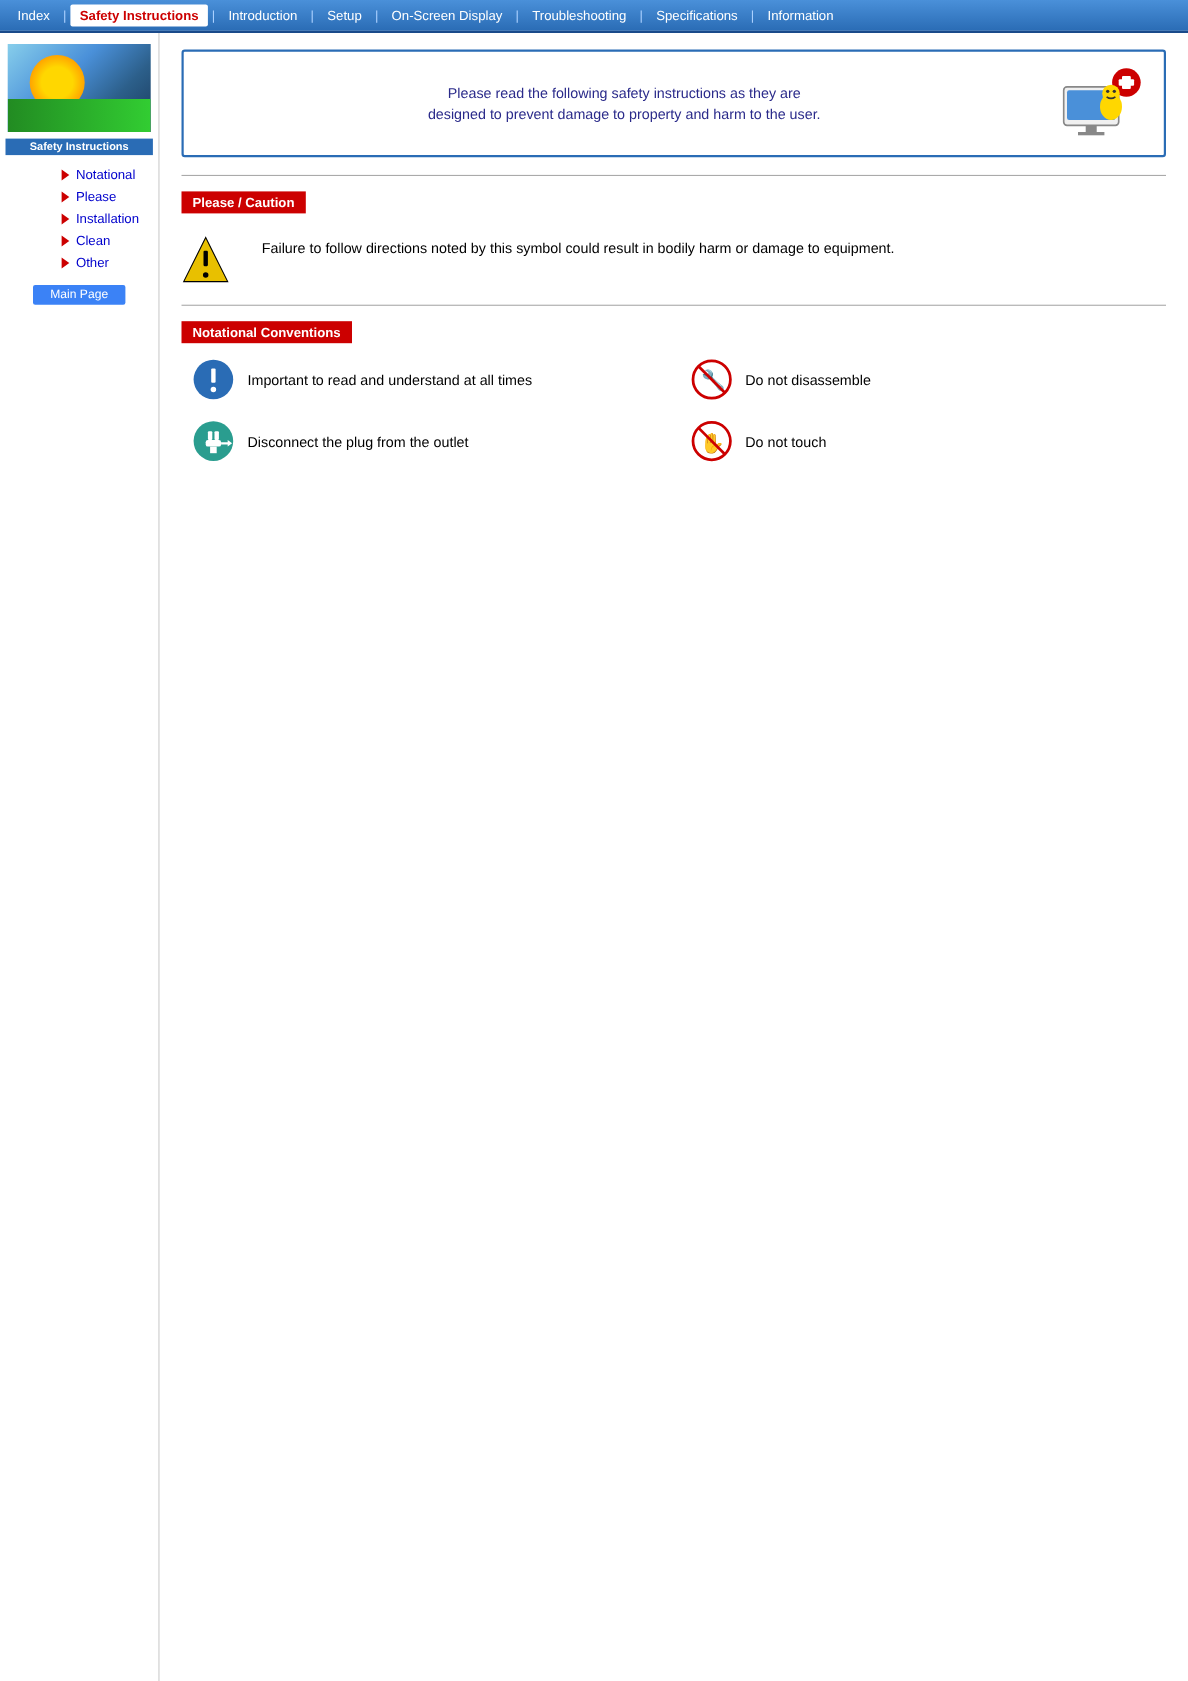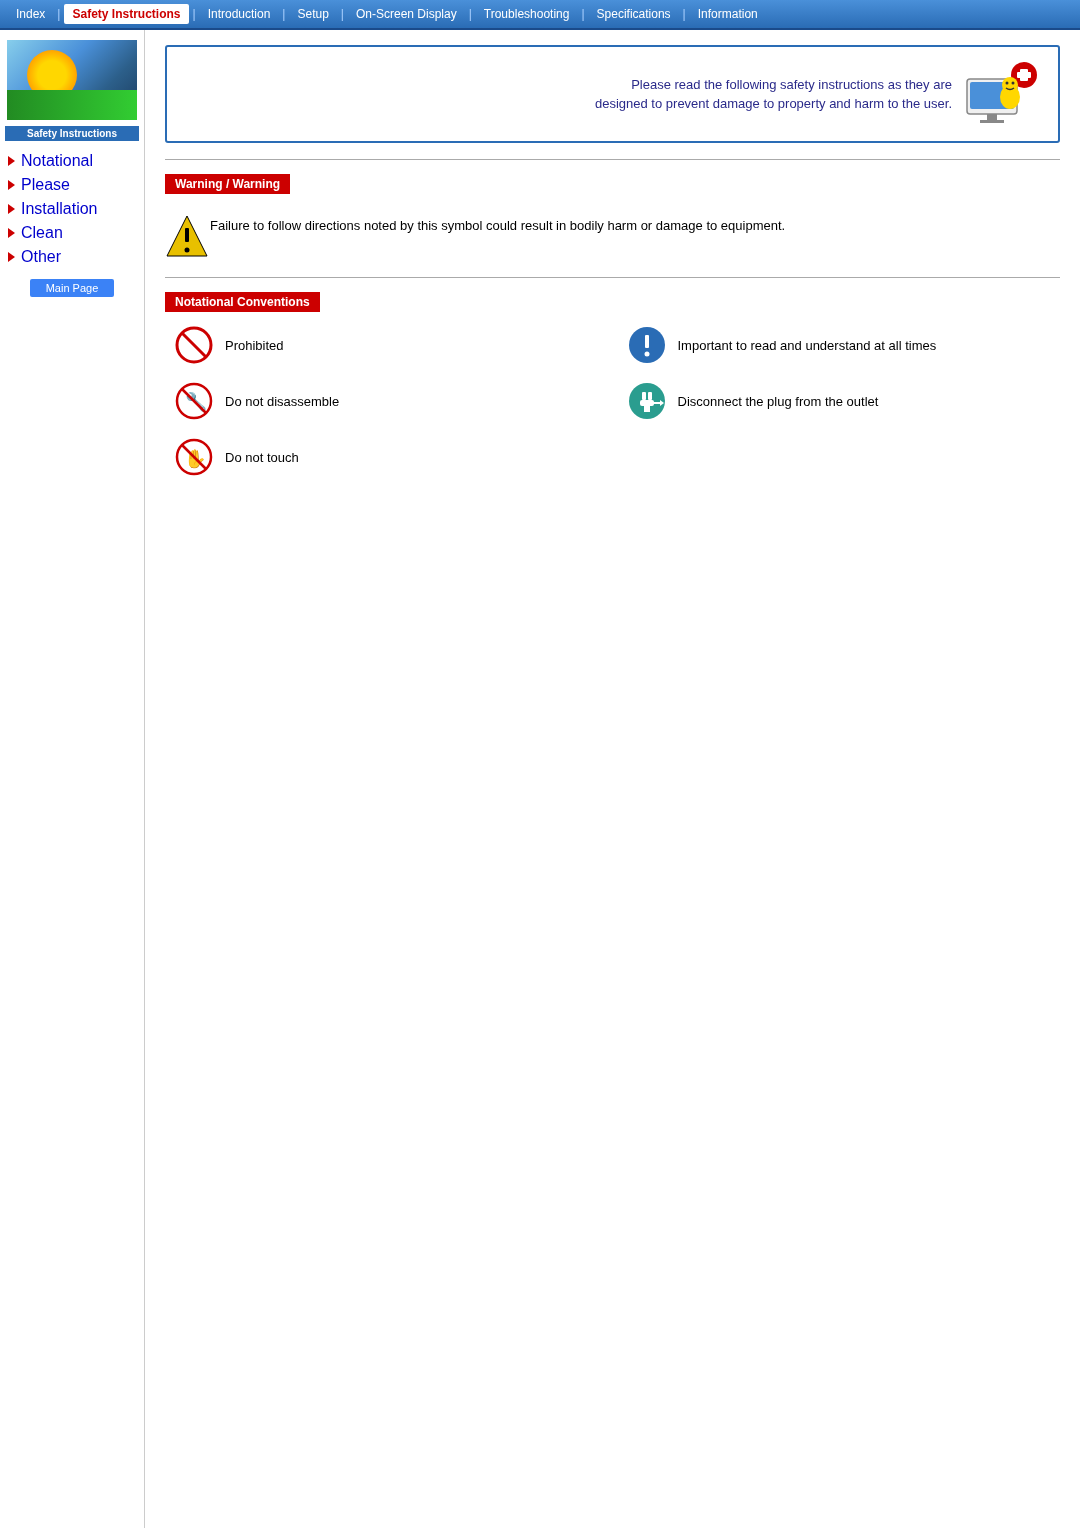--- a/index.html
+++ b/index.html
@@ -84,24 +84,25 @@
       font-weight: bold;
       text-align: center;
       padding: 2px 4px;
       margin: 0 5px 8px 5px;
     }
     .sidebar-link {
       display: flex;
       align-items: center;
       gap: 4px;
       color: #0000cc;
-      font-size: 16px;
+      font-size: 12px;
       padding: 3px 8px;
       cursor: pointer;
       text-decoration: none;
+      margin-left: 48px;
     }
     .sidebar-arrow {
       display: inline-block;
       width: 0;
       height: 0;
       border-top: 5px solid transparent;
       border-bottom: 5px solid transparent;
       border-left: 7px solid #cc0000;
       margin-right: 2px;
     }
@@ -129,21 +130,21 @@
       align-items: center;
       border: 2px solid #2a6cb5;
       border-radius: 3px;
       padding: 12px 16px;
       margin-bottom: 16px;
       background: #fff;
       position: relative;
     }
     .intro-text {
       flex: 1;
-      text-align: right;
+      text-align: center;
       color: #2a2a8a;
       font-size: 13px;
       line-height: 1.5;
     }
     .intro-mascot {
       width: 80px;
       height: 70px;
       position: relative;
       margin-left: 10px;
     }
@@ -162,21 +163,21 @@
       color: #fff;
       font-size: 12px;
       font-weight: bold;
       padding: 3px 10px;
       margin-bottom: 12px;
     }
 
     .warning-box {
       display: flex;
       align-items: flex-start;
-      gap: 0;
+      gap: 28px;
       padding: 6px 0;
       text-align: center;
     }
     
     .warning-icon {
       flex-shrink: 0;
       width: 45px;
       height: 45px;
       position: relative;
     }
@@ -302,49 +303,40 @@
           <circle cx="45" cy="24" r="1.5" fill="#333"></circle>
           <circle cx="51" cy="24" r="1.5" fill="#333"></circle>
           <path d="M44 29 Q48 32 52 29" stroke="#333" stroke-width="1.5" fill="none"></path>
         </svg>
       </div>
     </div>
 
     <hr class="section-divider">
 
     <div>
-      <span class="section-label">Warning / Warning</span>
+      <span class="section-label">Please / Caution</span>
       <div class="warning-box">
         <div class="warning-icon">
           <svg width="45" height="50" viewBox="0 0 45 50">
             <polygon points="22,4 42,44 2,44" fill="#e8c000" stroke="#000" stroke-width="1"></polygon>
             <rect x="20" y="16" width="4" height="14" fill="#000" rx="1"></rect>
             <circle cx="22" cy="38" r="2.5" fill="#000"></circle>
           </svg>
         </div>
         <p class="warning-text">Failure to follow directions noted by this symbol could result in bodily harm or damage to equipment.</p>
       </div>
     </div>
 
     <hr class="section-divider">
 
     <div>
       <span class="notational-label">Notational Conventions</span>
 
       <div class="conventions-grid">
 
-        <div class="convention-item">
-          <div class="conv-icon">
-            <svg width="38" height="38" viewBox="0 0 38 38">
-              <circle cx="19" cy="19" r="17" fill="none" stroke="#cc0000" stroke-width="3"></circle>
-              <line x1="7" y1="7" x2="31" y2="31" stroke="#cc0000" stroke-width="3"></line>
-            </svg>
-          </div>
-          <span class="conv-label">Prohibited</span>
-        </div>
 
         <div class="convention-item">
           <div class="conv-icon">
             <svg width="38" height="38" viewBox="0 0 38 38">
               <circle cx="19" cy="19" r="18" fill="#2a6cb5"></circle>
               <rect x="17" y="9" width="4" height="13" fill="#fff" rx="1"></rect>
               <circle cx="19" cy="28" r="2.5" fill="#fff"></circle>
             </svg>
           </div>
           <span class="conv-label">Important to read and understand at all times</span>

